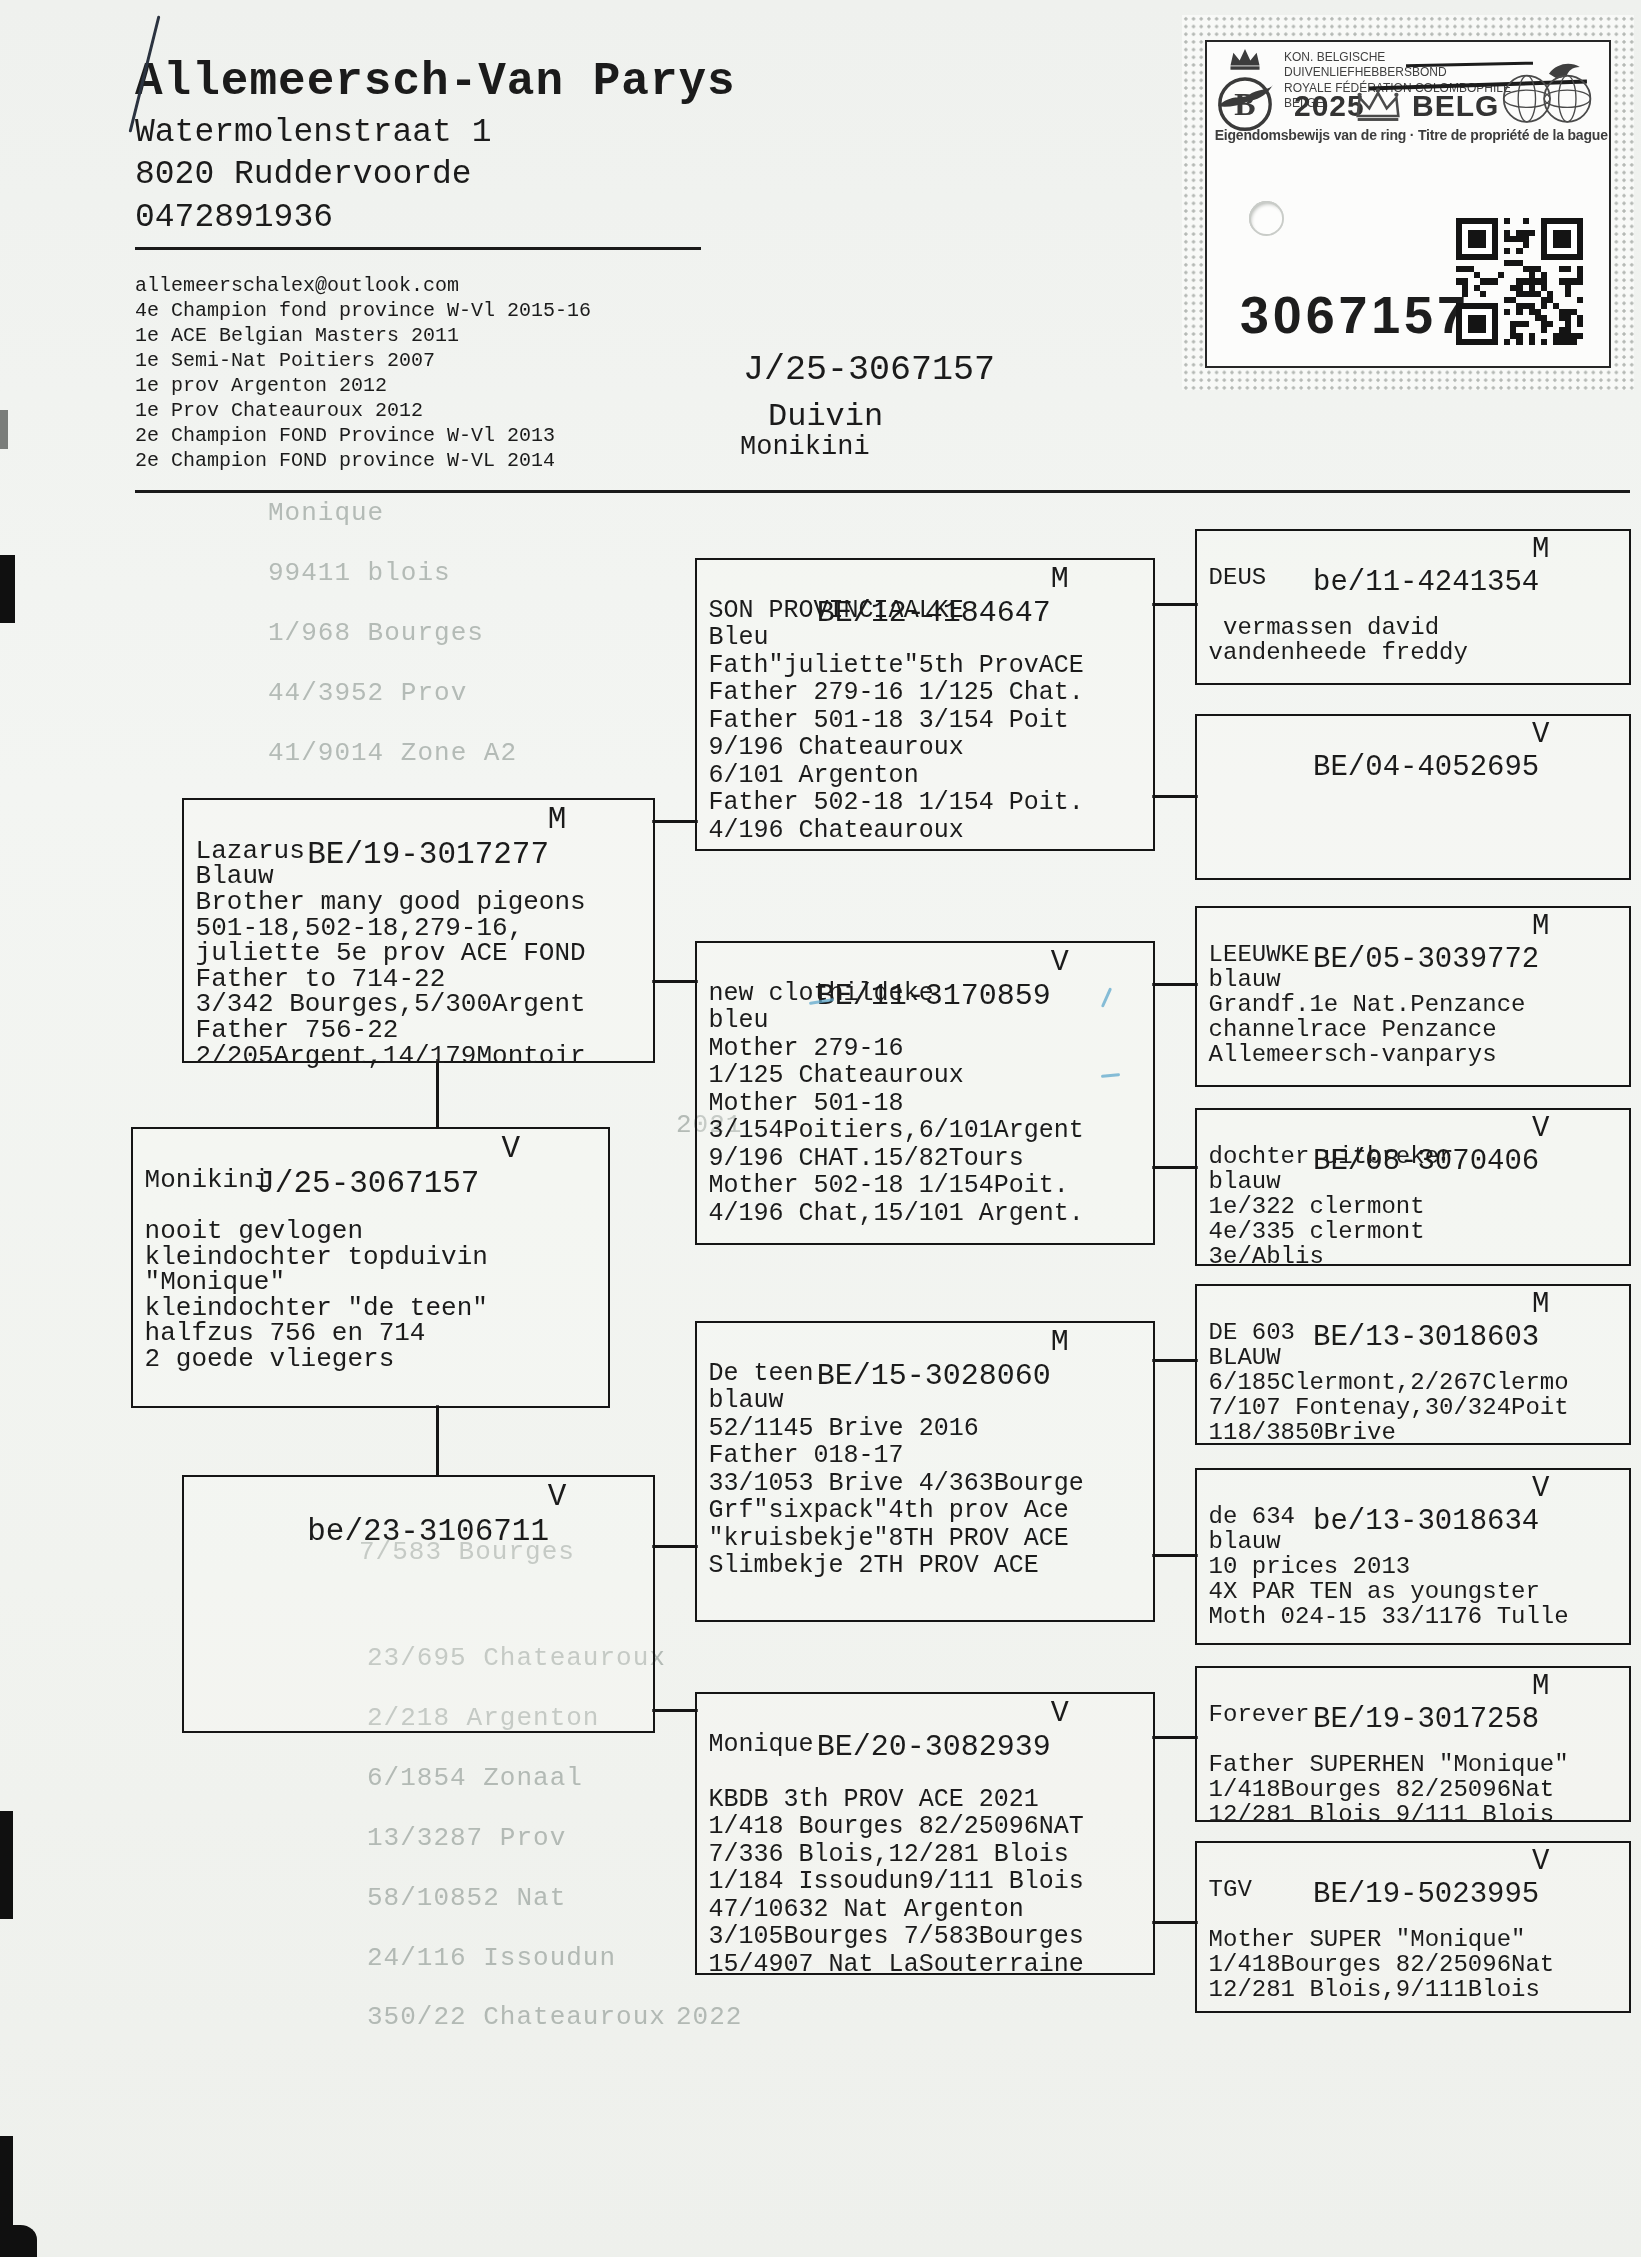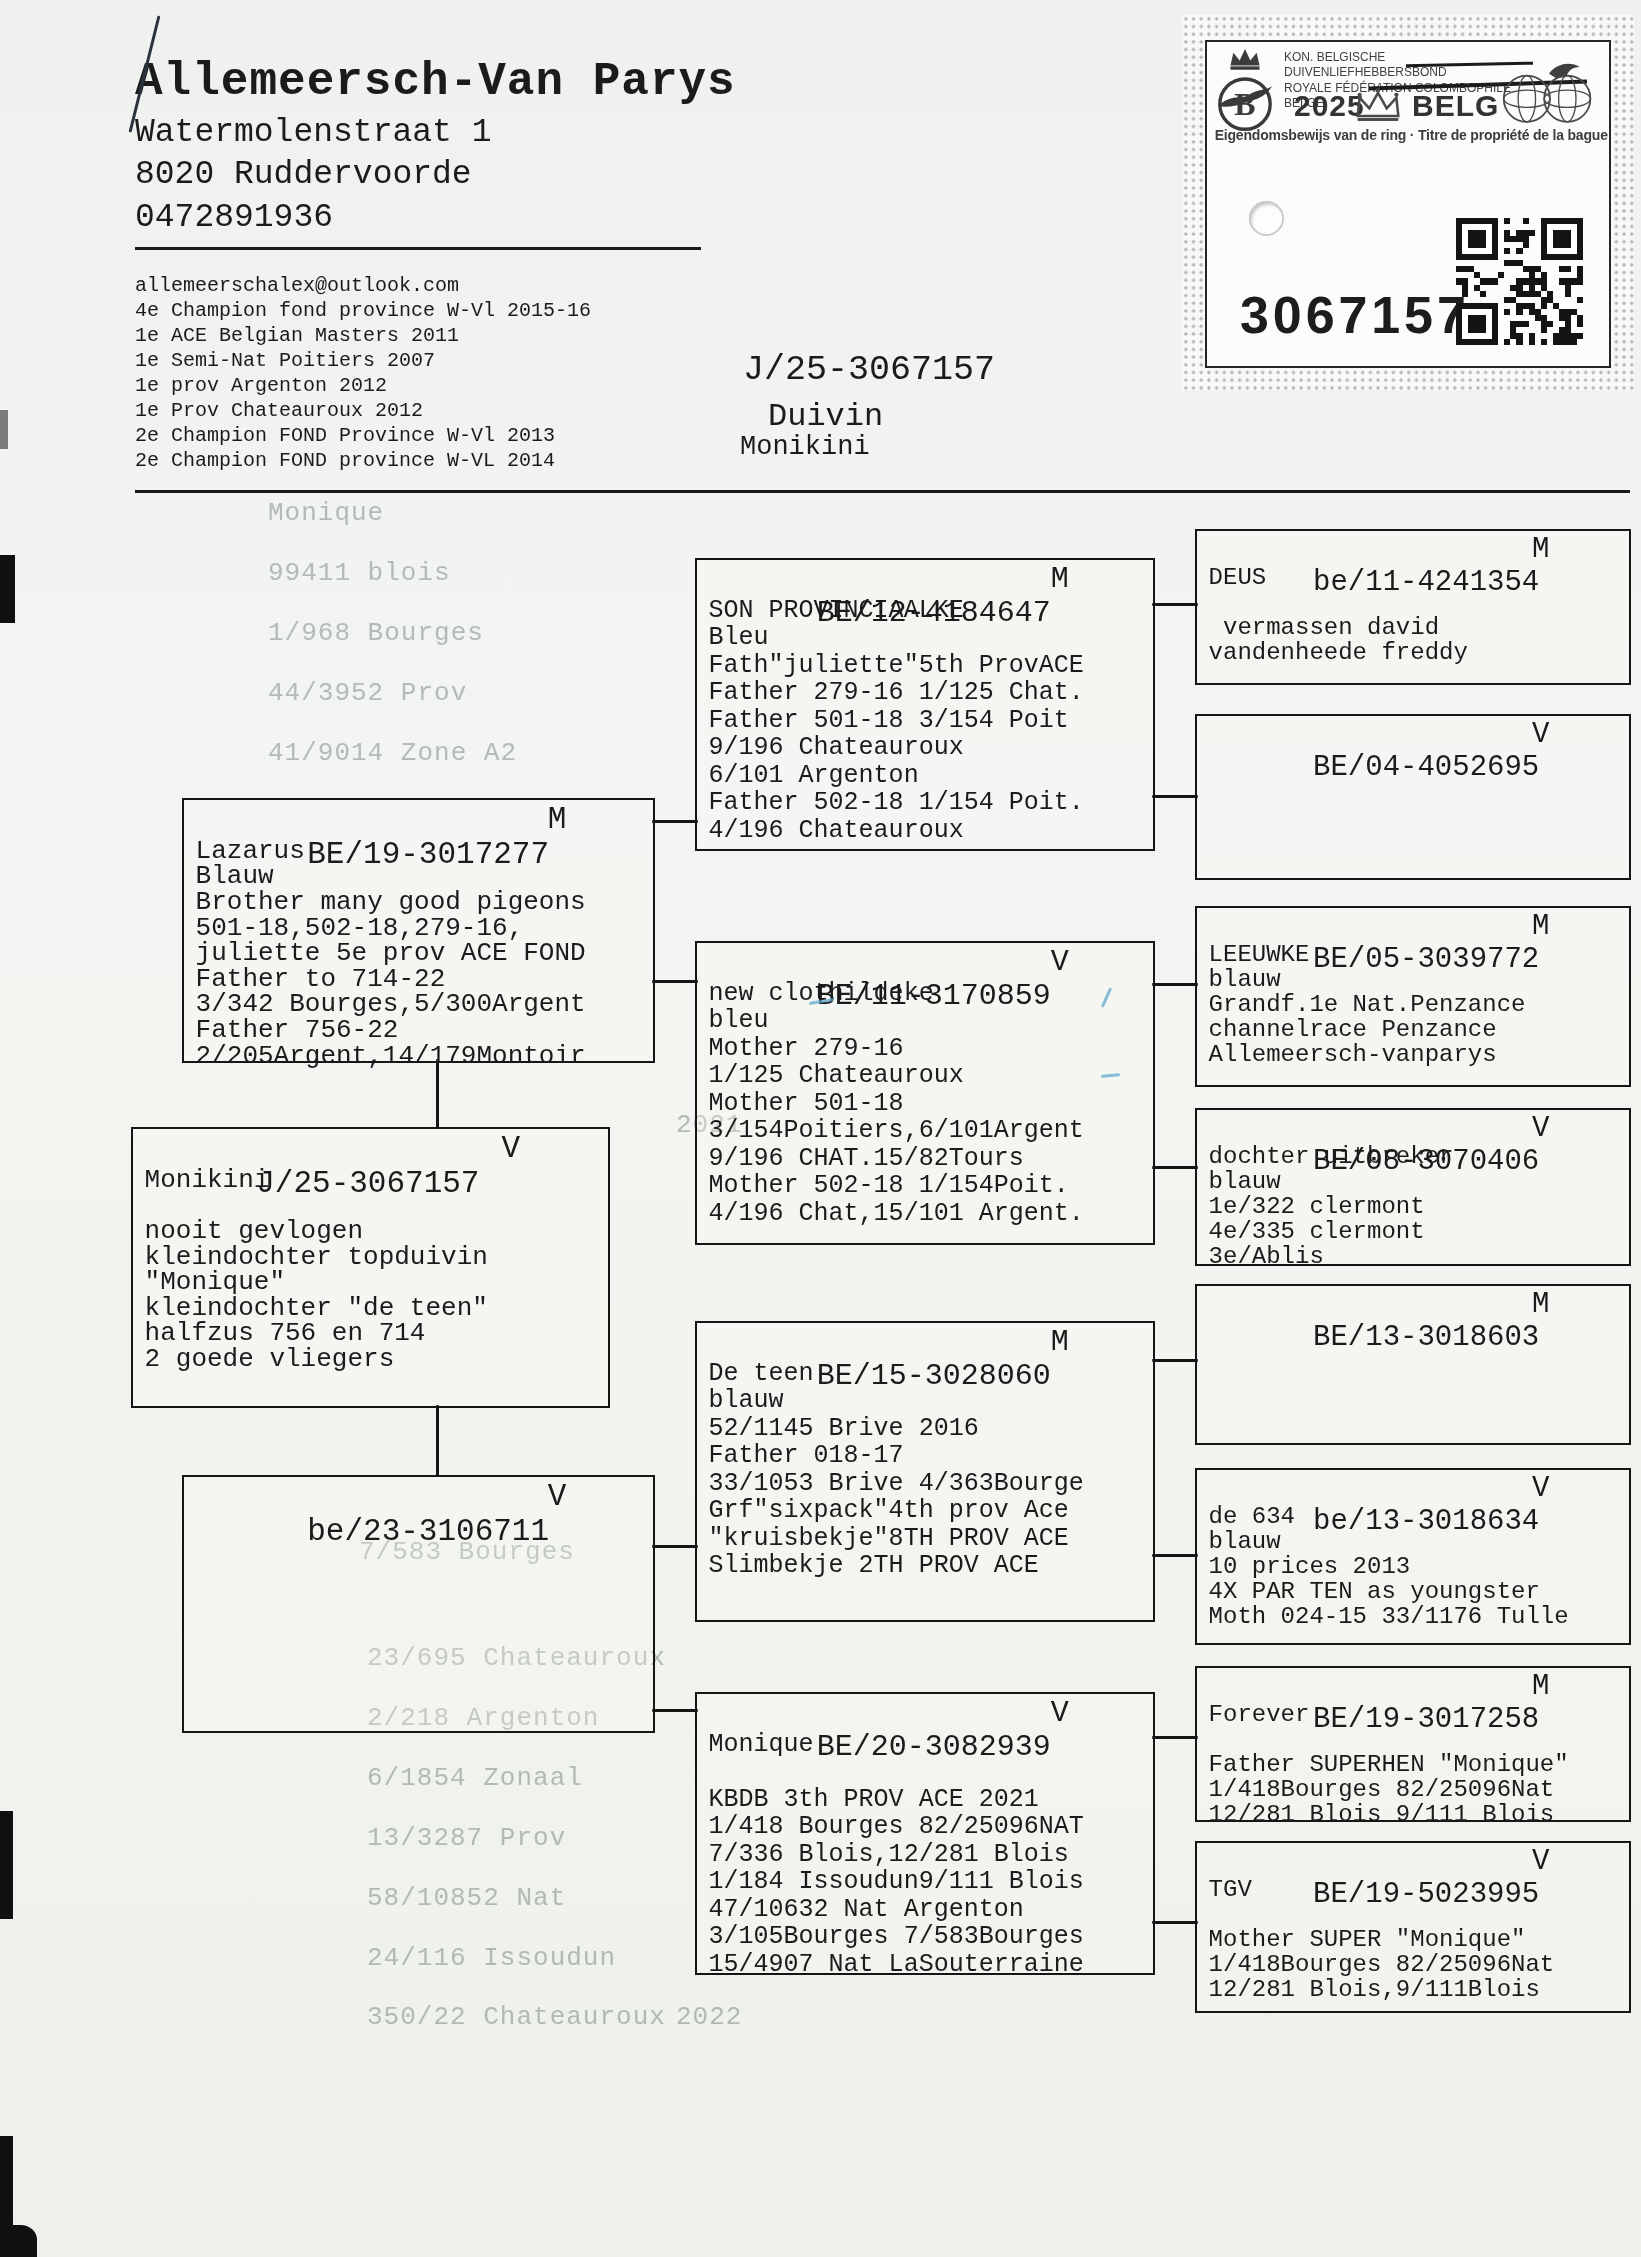--- a/index.html
+++ b/index.html
@@ -419,20 +419,27 @@
         <div>1e/322 clermont</div>
         <div>4e/335 clermont</div>
         <div>3e/Ablis</div>
       </div>
   </div>
   <div class="pbox g4" style="left:1195px;top:1284px;width:436px;height:161px">
     <div class="ringrow">
       <span>BE/13-3018603</span>
       <span class="sex">M</span>
     </div>
+    <div class="lines">
+        <div>DE 603</div>
+        <div>BLAUW</div>
+        <div>6/185Clermont,2/267Clermo</div>
+        <div>7/107 Fontenay,30/324Poit</div>
+        <div>118/3850Brive</div>
+      </div>
   </div>
   <div class="pbox g4" style="left:1195px;top:1468px;width:436px;height:177px">
     <div class="ringrow">
       <span>be/13-3018634</span>
       <span class="sex">V</span>
     </div>
     <div class="lines">
         <div>de 634</div>
         <div>blauw</div>
         <div>10 prices 2013</div>

